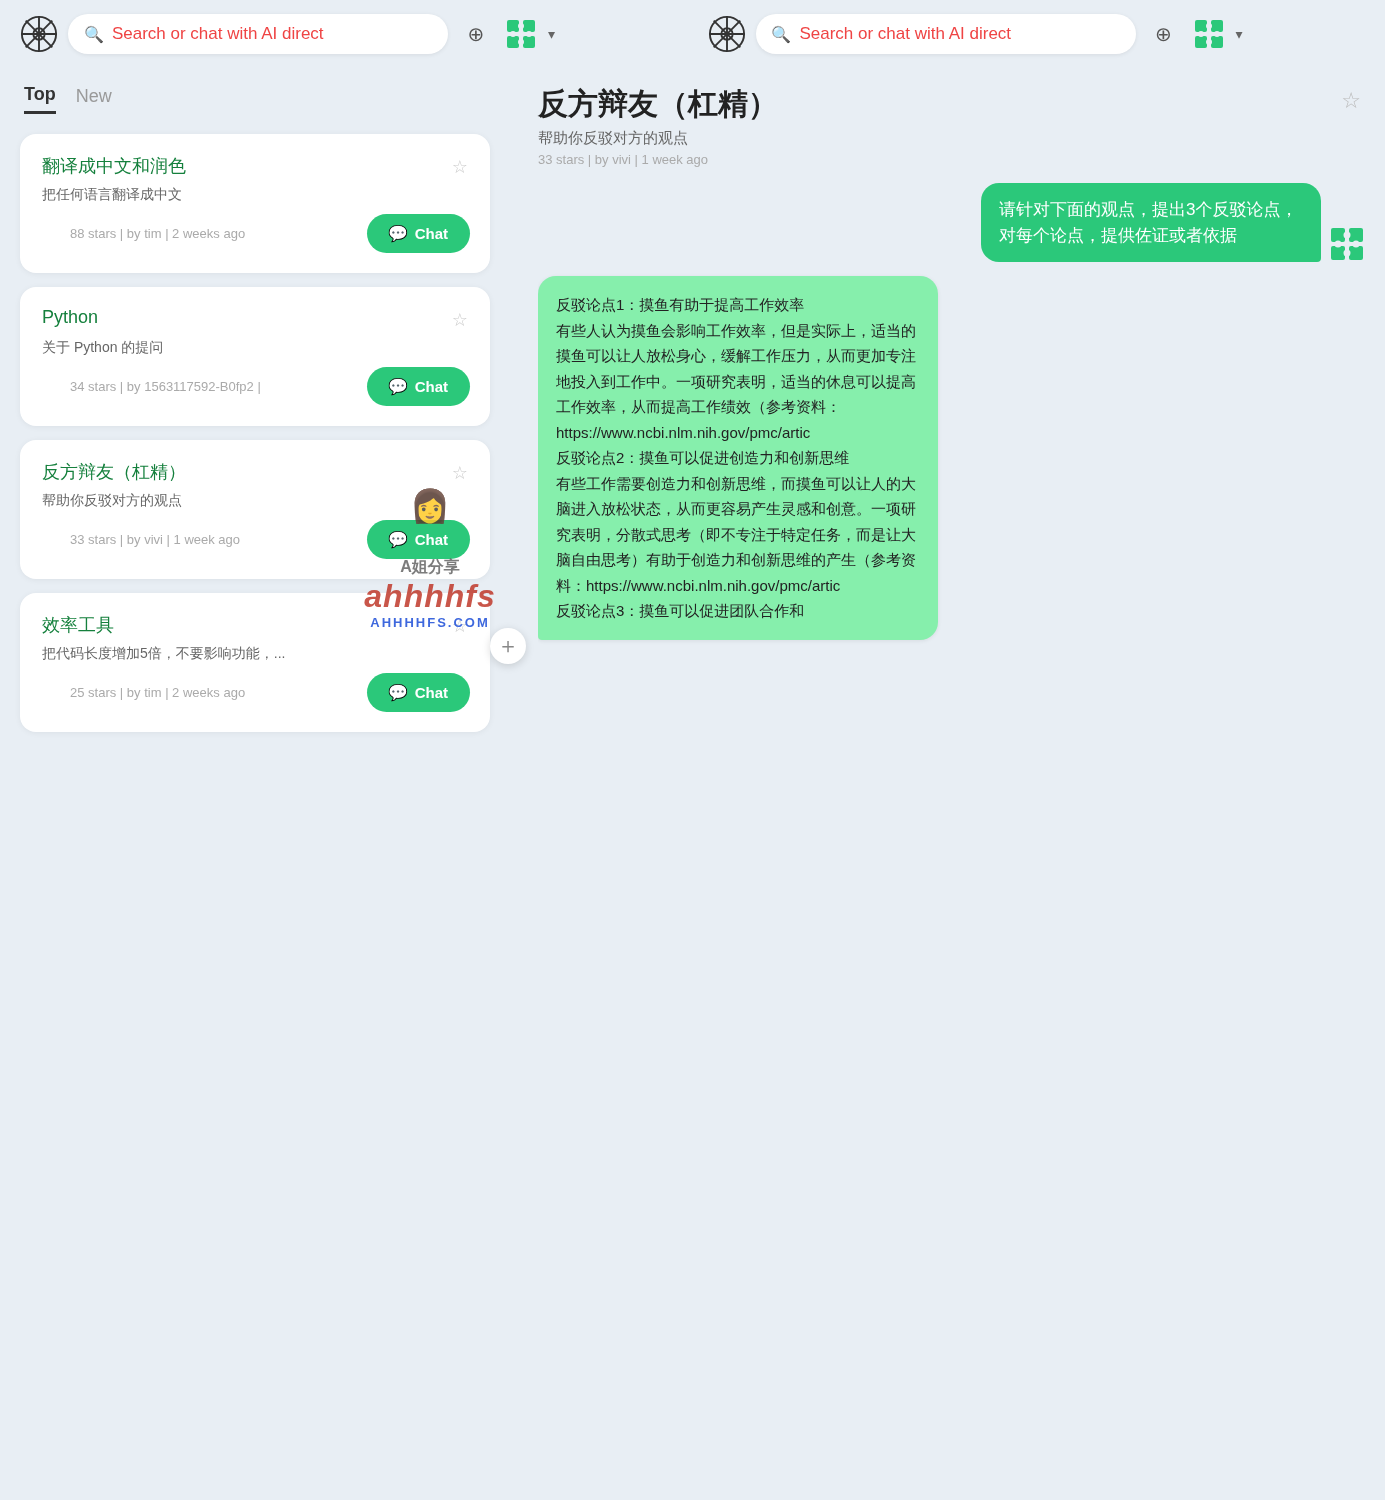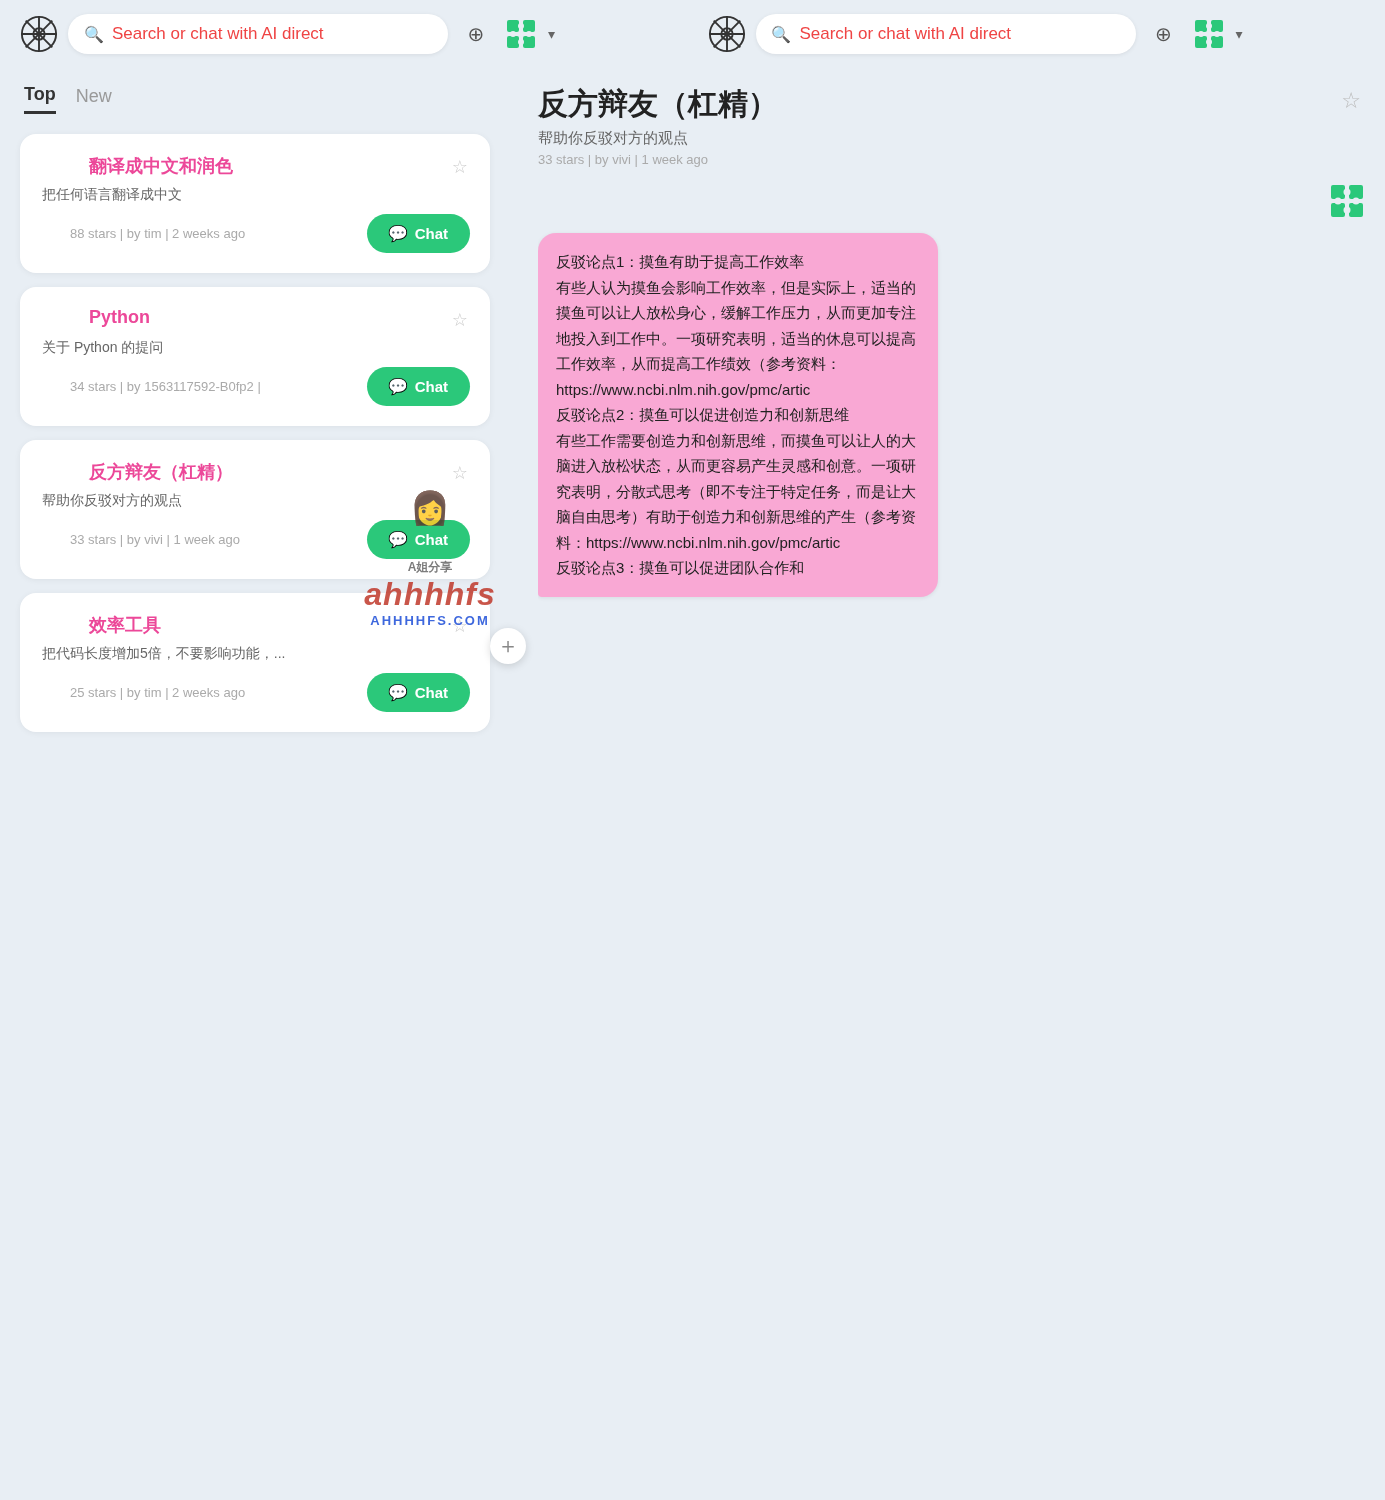--- a/index.html
+++ b/index.html
@@ -146,23 +146,22 @@
 
     .card-header {
       display: flex;
       justify-content: space-between;
       align-items: flex-start;
       margin-bottom: 6px;
     }
 
     .card-title {
       font-size: 18px;
-      font-weight: 700;
-      color: #ec4899;
-      margin-left: 47px;
+      font-weight: 400;
+      color: #15803d;
     }
 
     .star-btn {
       background: none;
       border: none;
       cursor: pointer;
       font-size: 18px;
       color: #ccc;
       padding: 2px;
     }
@@ -282,21 +281,21 @@
       background: #2bc87a;
       color: white;
       border-radius: 18px 18px 4px 18px;
       padding: 14px 18px;
       font-size: 17px;
       line-height: 1.5;
       max-width: 340px;
     }
 
     .bubble-assistant {
-      background: #f9a8d4;
+      background: #86efac;
       color: #222;
       border-radius: 18px 18px 18px 4px;
       padding: 16px 18px;
       font-size: 15px;
       line-height: 1.7;
       max-width: 400px;
       box-shadow: 0 1px 4px rgba(0,0,0,0.08);
     }
 
     
@@ -498,20 +497,23 @@
         <div class="detail-title">反方辩友（杠精）</div>
         <div class="detail-subtitle">帮助你反驳对方的观点</div>
         <div class="detail-meta">33 stars | by vivi | 1 week ago</div>
       </div>
       <button class="detail-star-btn">☆</button>
     </div>
 
     <div class="chat-area">
 
       <div class="msg-row user">
+        <div class="bubble-user">
+          <span>请针对下面的观点，提出3个反驳论点，对每个论点，提供佐证或者依据</span>
+        </div>
 
         <svg class="puzzle-avatar" viewBox="0 0 36 36">
           <rect x="2" y="2" width="14" height="14" rx="2" fill="#2bc87a"></rect>
           <rect x="20" y="2" width="14" height="14" rx="2" fill="#2bc87a"></rect>
           <rect x="2" y="20" width="14" height="14" rx="2" fill="#2bc87a"></rect>
           <rect x="20" y="20" width="14" height="14" rx="2" fill="#2bc87a"></rect>
           <circle cx="18" cy="9" r="3.5" fill="#e8eef4"></circle>
           <circle cx="9" cy="18" r="3.5" fill="#e8eef4"></circle>
           <circle cx="18" cy="27" r="3.5" fill="#e8eef4"></circle>
           <circle cx="27" cy="18" r="3.5" fill="#e8eef4"></circle>
@@ -527,18 +529,18 @@
 有些工作需要创造力和创新思维，而摸鱼可以让人的大脑进入放松状态，从而更容易产生灵感和创意。一项研究表明，分散式思考（即不专注于特定任务，而是让大脑自由思考）有助于创造力和创新思维的产生（参考资料：https://www.ncbi.nlm.nih.gov/pmc/artic
 反驳论点3：摸鱼可以促进团队合作和</span>
         </div>
       </div>
 
     </div>
   </div>
 
   <div class="watermark" style="left: 430px; top: 490px; position:absolute;">
     <div style="font-size:32px;">👩</div>
-    <div style="font-size:12px; color:#666; font-weight:600;margin-top:32px;">A姐分享</div>
+    <div style="font-size:16px; color:#666; font-weight:600;margin-top:32px;">A姐分享</div>
     <div style="font-size:32px; font-weight:900; color:#c0392b; font-style:italic; letter-spacing:1px;">ahhhhfs</div>
     <div style="font-size:13px; color:#1d4ed8; font-weight:700; letter-spacing:2px;">AHHHHFS.COM</div>
   </div>
 
 </div>
 
 </body></html>

